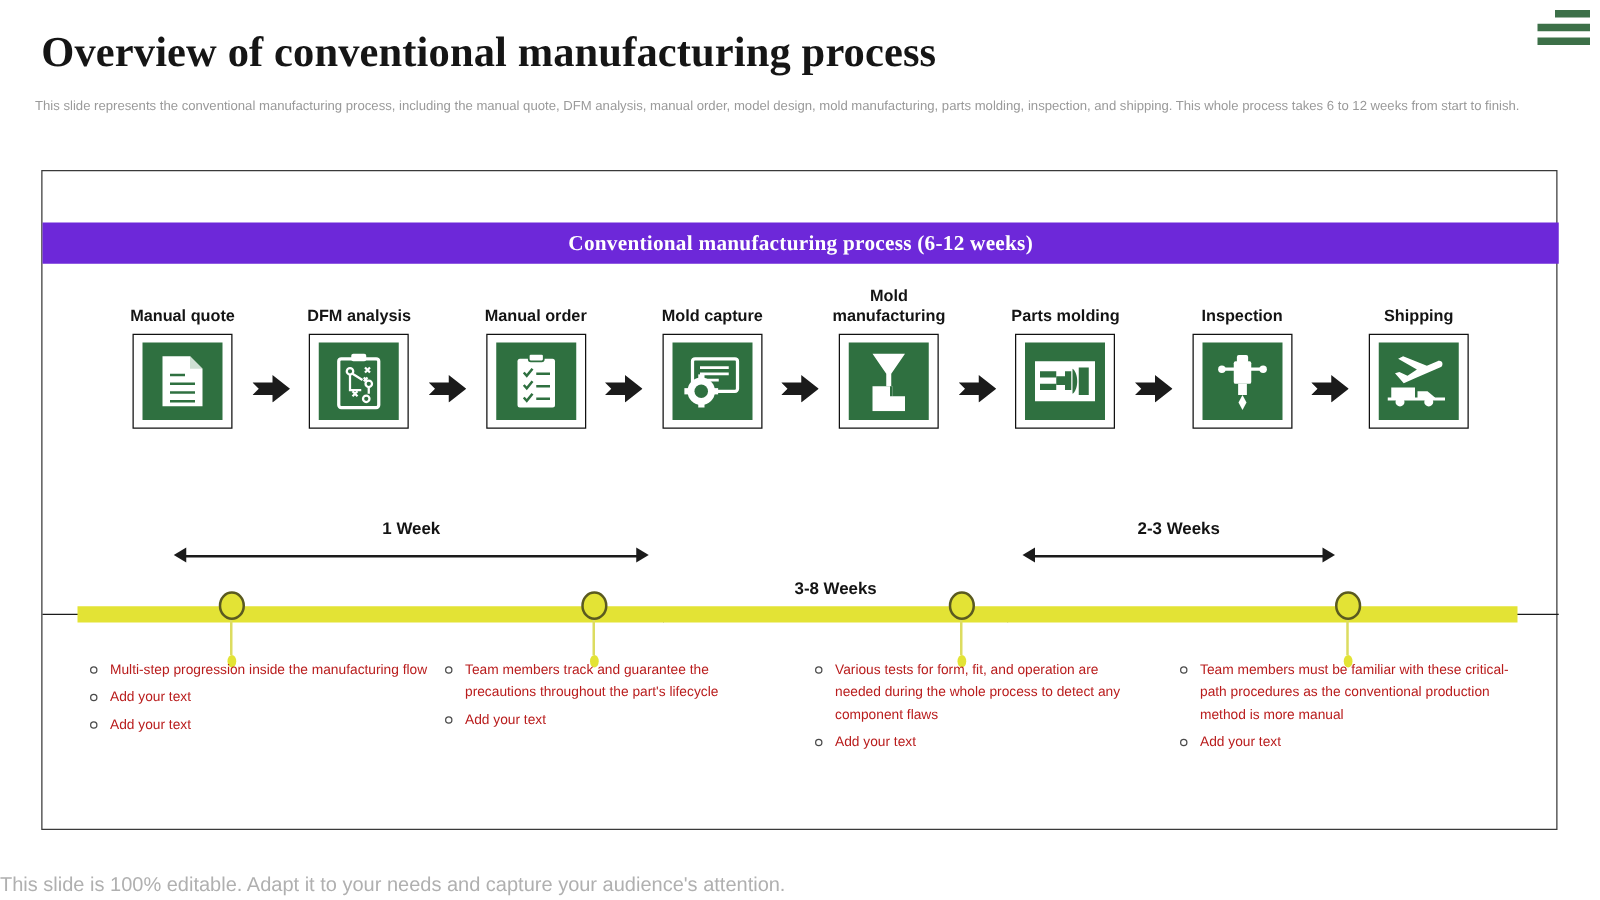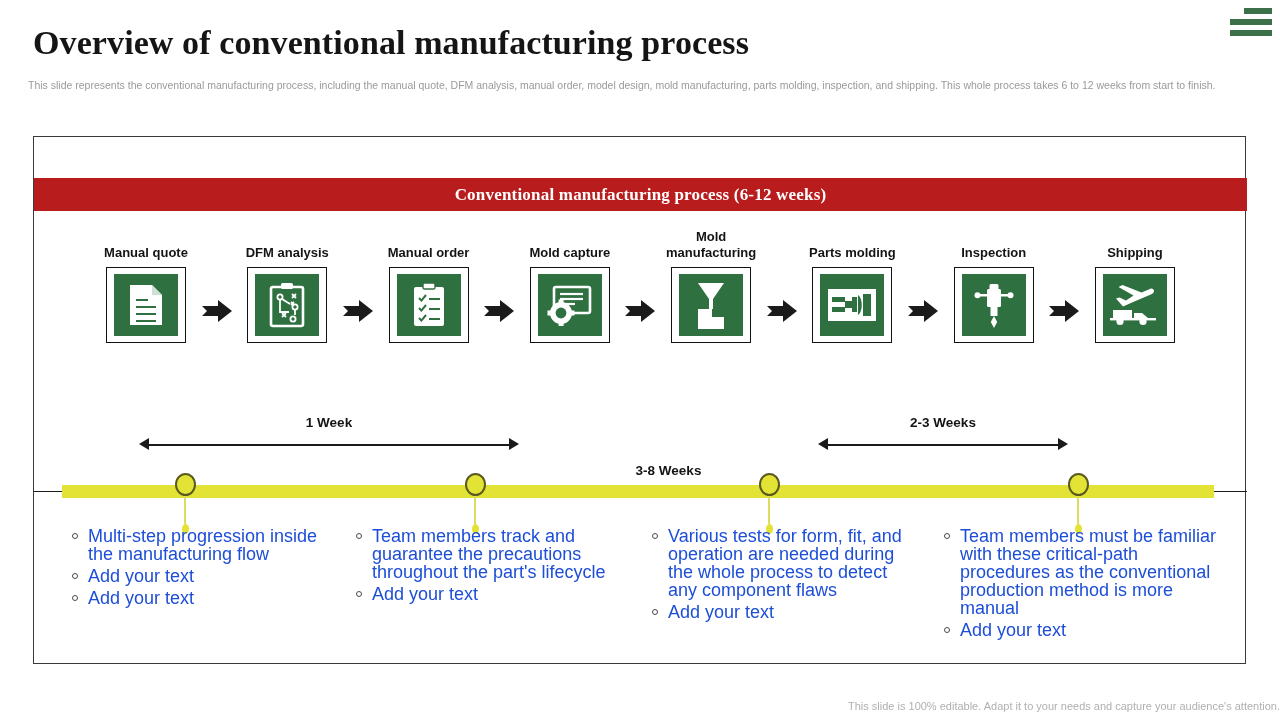--- a/index.html
+++ b/index.html
@@ -28,21 +28,21 @@
     font-size:10.5px;line-height:15px;color:#9a9a9a;
   }
 
   
   .frame{
     position:absolute;left:33px;top:136px;width:1213px;height:528px;
     border:1px solid #3a3a3a;box-sizing:border-box;background:#fff;
   }
   .band{
     position:absolute;left:0;top:41px;width:1213px;height:33px;
-    background:#b91c1c;display:flex;align-items:center;justify-content:center;
+    background:#6d28d9;display:flex;align-items:center;justify-content:center;
   }
   .band-title{
     font-family:"Liberation Serif", serif;
     font-size:17px;font-weight:bold;color:#ffffff;letter-spacing:.2px;
   }
 
   
   .process-row{
     position:absolute;left:0;top:90px;width:1213px;height:190px;
     display:flex;align-items:flex-start;justify-content:space-between;
@@ -98,26 +98,26 @@
   .tl-marker .tip{width:7px;height:10px;border-radius:50%;background:#e3e335;}
 
   
   .notes{position:absolute;left:0;top:390px;width:1213px;height:120px;}
   .note-col{position:absolute;top:0;}
   .note-item{display:flex;align-items:flex-start;margin-bottom:4px;}
   .note-bullet{
     flex:0 0 auto;width:6px;height:6px;border:1.2px solid #4a4a4a;
     border-radius:50%;margin:6px 10px 0 0;box-sizing:border-box;
   }
-  .note-text{font-size:18px;line-height:18px;color:#1d4ed8;}
+  .note-text{font-size:11px;line-height:18px;color:#b91c1c;}
 
   
   .footer{
-    position:absolute;left:0;top:700px;width:1280px;text-align:right;
-    font-size:11px;color:#b0b0b0;
+    position:absolute;left:0;top:700px;width:1280px;text-align:left;
+    font-size:16px;color:#b0b0b0;
   }
 </style>
 </head>
 <body>
 
 <div class="logo-mark">
   <i class="b1"></i>
   <i class="b2"></i>
   <i class="b3"></i>
 </div>

